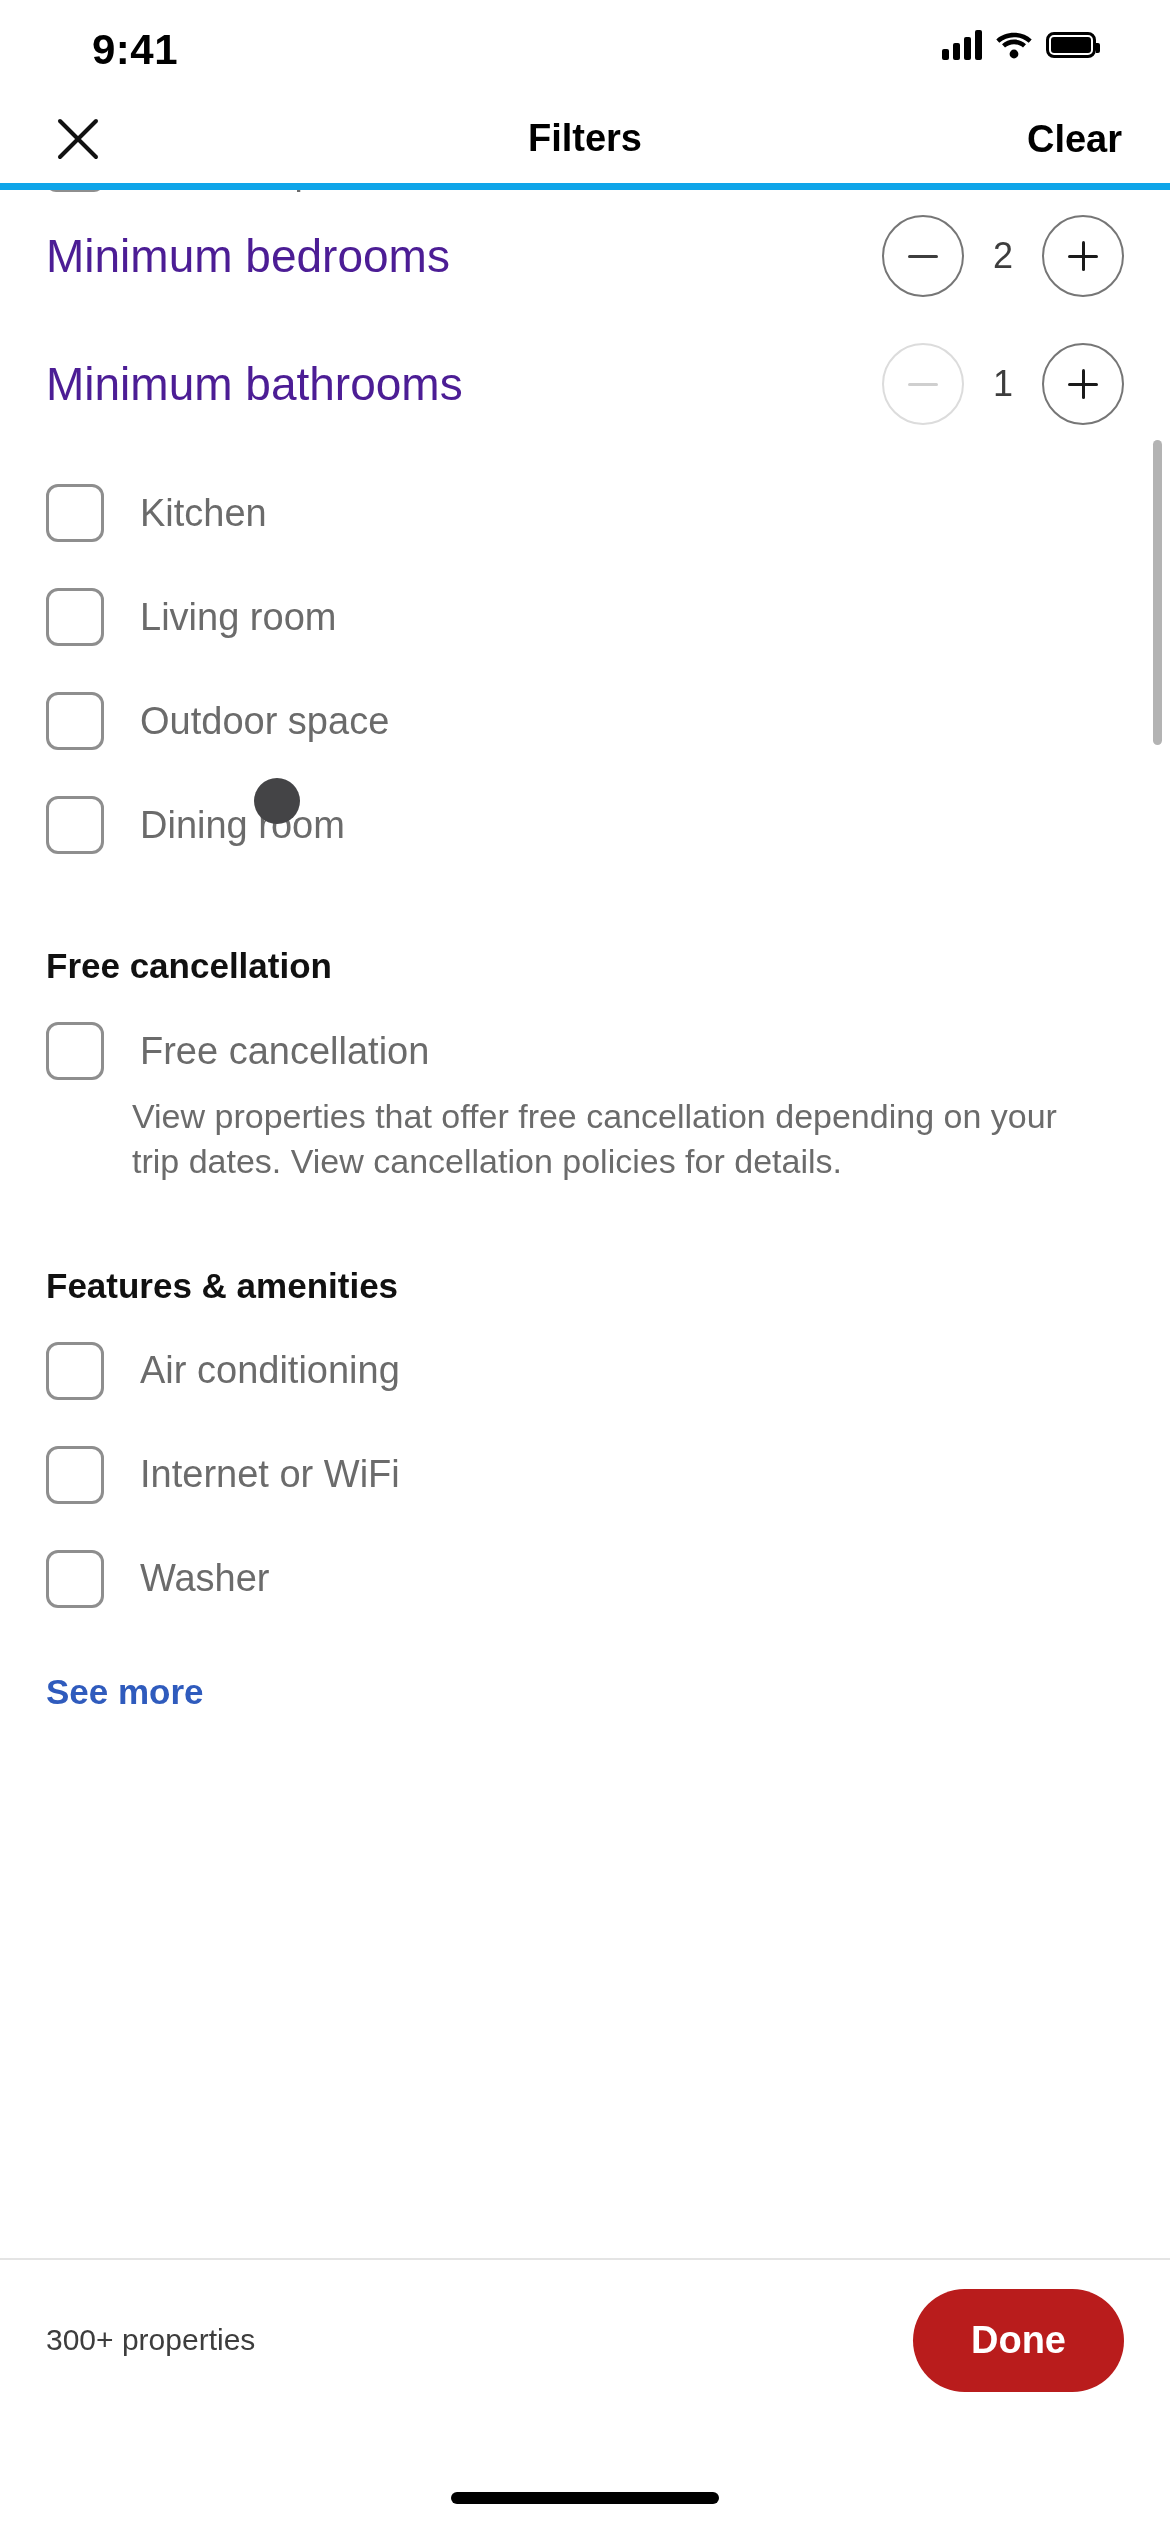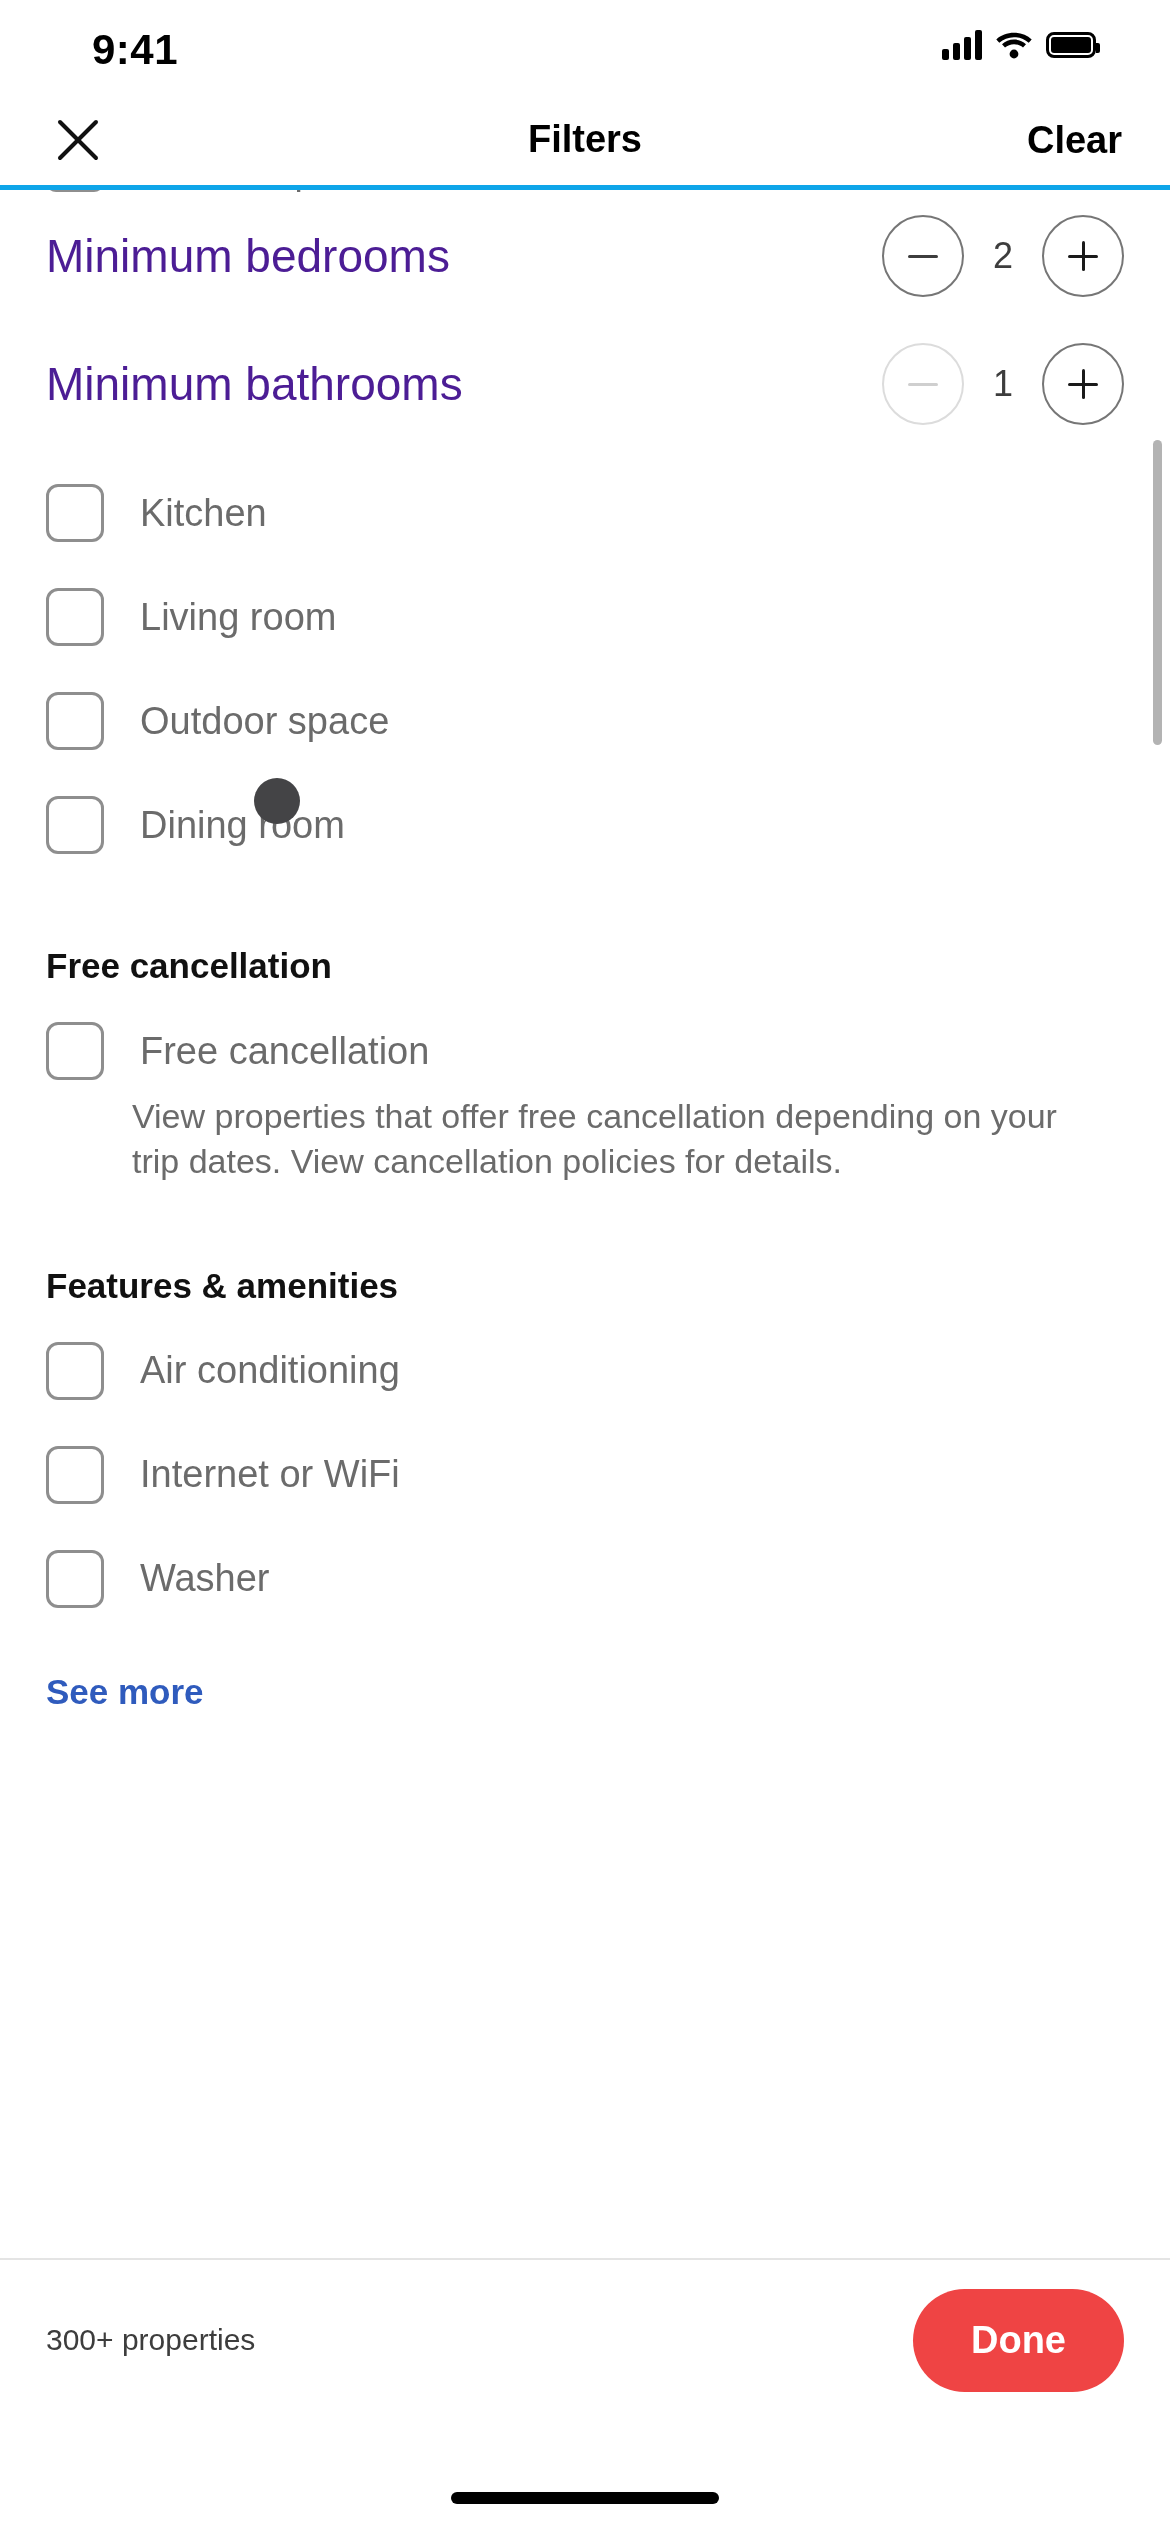--- a/index.html
+++ b/index.html
@@ -30,21 +30,21 @@
   .batt { position:relative; width:50px; height:26px; border:3px solid #000; border-radius:8px; padding:2px; }
   .batt > span { display:block; height:100%; width:100%; background:#000; border-radius:3px; }
   .batt:after {
     content:""; position:absolute; right:-7px; top:8px;
     width:4px; height:10px; background:#000; border-radius:0 2px 2px 0;
   }
 
   
   .navbar {
     position:relative; flex:0 0 96px; height:96px;
-    border-bottom:5px solid #0ea5e9;
+    border-bottom:7px solid #0ea5e9;
     display:flex; align-items:center;
   }
   .nav-close {
     position:absolute; left:46px; top:50%; transform:translateY(-50%);
     width:64px; height:64px; display:flex; align-items:center; justify-content:center;
     cursor:pointer;
   }
   .nav-title {
     position:absolute; left:0; right:0; text-align:center;
     font-size:38px; font-weight:700; color:#000;
@@ -122,21 +122,21 @@
   
   .footer {
     flex:0 0 162px; height:162px;
     border-top:2px solid #e4e4e4;
     display:flex; align-items:center; justify-content:space-between;
     padding:0 46px;
     background:#fff;
   }
   .footer-count { font-size:30px; color:#3d3d3d; }
   .done-btn {
-    background:#ef4444; color:#fff;
+    background:#b91c1c; color:#fff;
     font-size:38px; font-weight:700;
     padding:30px 58px; border-radius:56px; border:none;
     cursor:pointer;
   }
 
   
   .home-area { flex:0 0 112px; height:112px; position:relative; background:#fff; }
   .home-bar {
     position:absolute; left:50%; transform:translateX(-50%);
     bottom:28px; width:268px; height:12px; background:#000; border-radius:8px;

